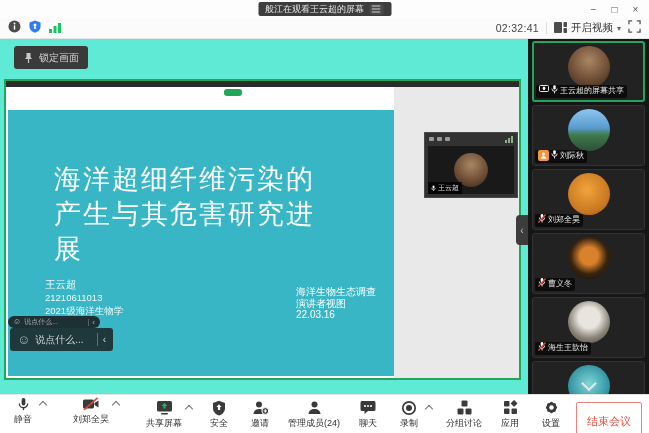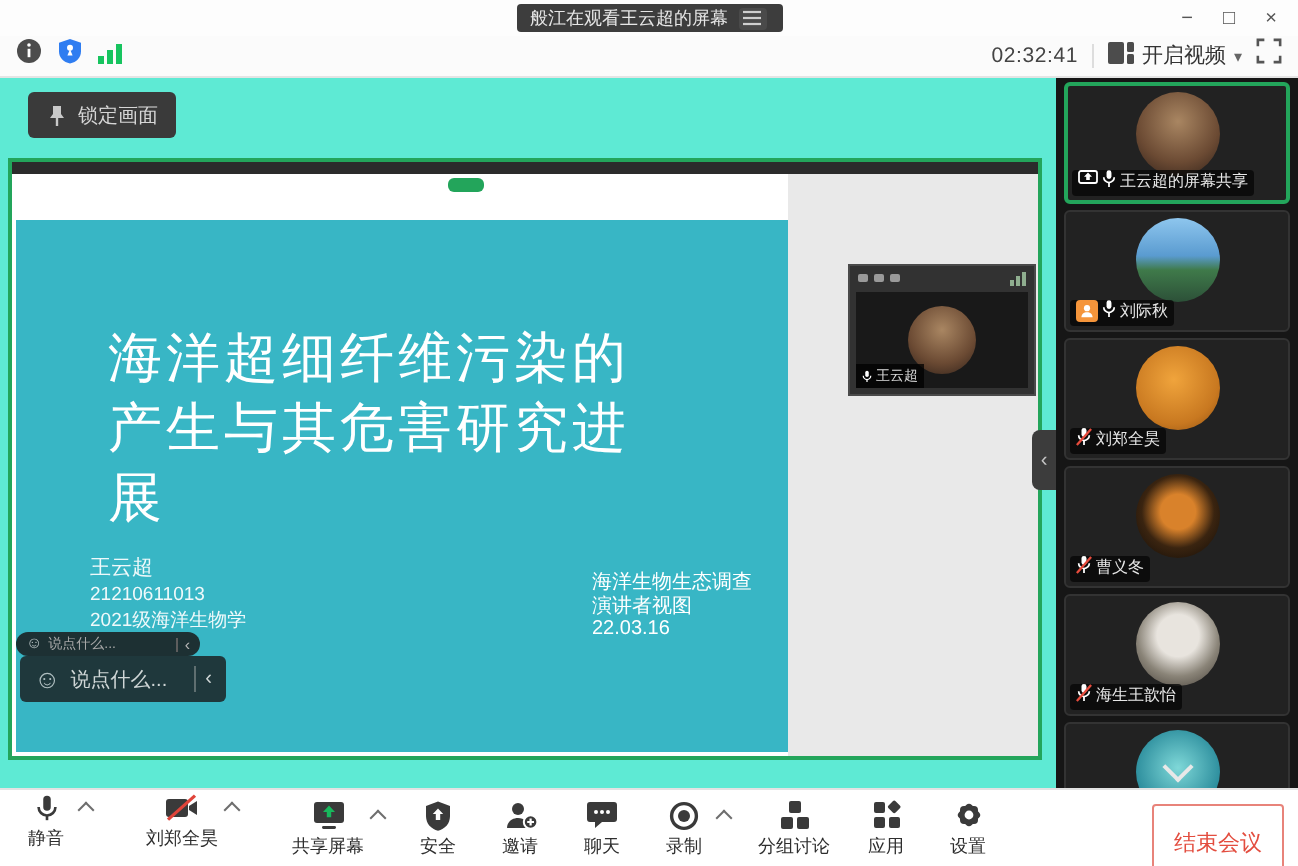--- a/index.html
+++ b/index.html
@@ -392,20 +392,29 @@
             <circle cx="7" cy="4.5" r="3" fill="#3a3a3a"></circle>
             <path d="M1.5 14c0-3 2.5-5 5.5-5s5.5 2 5.5 5z" fill="#3a3a3a"></path>
             <circle cx="13.3" cy="11" r="3.4" fill="#3a3a3a" stroke="#fff" stroke-width="1"></circle>
             <path d="M13.3 9.3v3.4M11.6 11H15" stroke="#fff" stroke-width="1.1"></path>
           </svg>
       </span>
       <span class="tb-label">邀请</span>
     </div>
     <div class="tb-item">
       <span class="tb-icon">
+        <svg width="15" height="15" viewBox="0 0 15 15">
+            <circle cx="7.5" cy="4.5" r="3" fill="#3a3a3a"></circle>
+            <path d="M1.5 14c0-3 2.7-5 6-5s6 2 6 5z" fill="#3a3a3a"></path>
+          </svg>
+      </span>
+      <span class="tb-label">管理成员(24)</span>
+    </div>
+    <div class="tb-item">
+      <span class="tb-icon">
         <svg width="16" height="15" viewBox="0 0 16 15">
             <path d="M2 1h12a1.5 1.5 0 0 1 1.5 1.5v7A1.5 1.5 0 0 1 14 11H8l-3.5 3v-3H2A1.5 1.5 0 0 1 .5 9.5v-7A1.5 1.5 0 0 1 2 1z" fill="#3a3a3a"></path>
             <circle cx="5" cy="6" r="1" fill="#fff"></circle>
             <circle cx="8" cy="6" r="1" fill="#fff"></circle>
             <circle cx="11" cy="6" r="1" fill="#fff"></circle>
           </svg>
       </span>
       <span class="tb-label">聊天</span>
     </div>
     <div class="tb-item with-caret">

